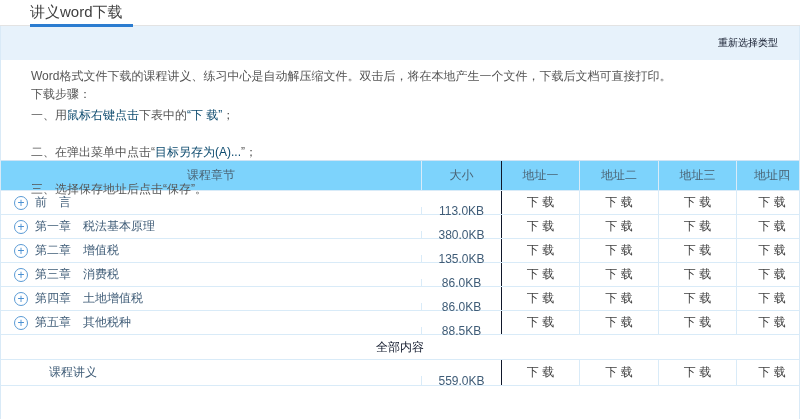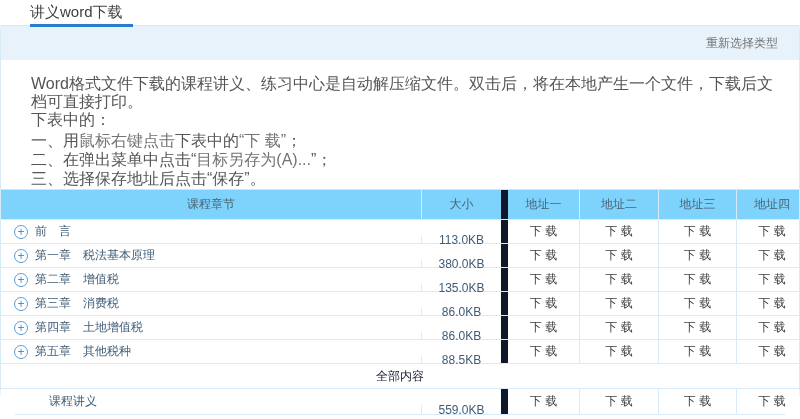--- a/index.html
+++ b/index.html
@@ -1,45 +1,45 @@
 <!DOCTYPE html>
 <html><head>
 <meta charset="utf-8">
 <style>
   * { margin:0; padding:0; box-sizing:border-box; }
   html,body { width:800px; height:419px; background:#ffffff;
     font-family:"Liberation Sans","DejaVu Sans",sans-serif; }
-  .page { width:800px; height:419px; overflow:hidden; background:#fff;border-radius:31px; }
+  .page { width:800px; height:419px; overflow:hidden; background:#fff; }
 
   
   .title-bar { position:relative; height:26px; border-bottom:1px solid #e3e3e3; }
   .title-text { position:absolute; left:30px; top:3px; font-size:15px; color:#3f3f3f; }
   .title-underline { position:absolute; left:30px; bottom:-2px; width:103px; height:3px; background:#2b7cd0; }
 
   
   .shell { height:393px; border-left:1px solid #d9eaf7; border-right:1px solid #d9eaf7; }
 
   
   .band { height:34px; background:#e7f2fb; display:flex; align-items:center; justify-content:flex-end; padding-right:21px; }
-  .band a { font-size:12px; color:#737373; text-decoration:none; cursor:pointer; }
-
-  
-  .instructions { height:129px; padding:15px 20px 0 30px; font-size:16px; color:#555; }
+  .band a { font-size:10px; color:#0f172a; text-decoration:none; cursor:pointer; }
+
+  
+  .instructions { height:100px; padding:7px 20px 0 30px; font-size:12px; color:#555; }
   .instructions .line { line-height:18px; }
-  .instructions .step { line-height:18px; margin-top:1px; }
+  .instructions .step { line-height:18px; margin-top:19px; }
   .step1 { margin-top:3px !important; }
-  .red { color:#737373; }
+  .red { color:#0c4a6e; }
 
   
   .grid { border-top:1px solid #cfe4f5; font-size:12px; }
   .tr { display:flex; align-items:stretch; border-bottom:1px solid #d9ebf8; }
   .td { display:flex; align-items:center; justify-content:center; }
   .c0 { width:420px; }
   .c1 { width:80px;  border-left:1px solid #d9ebf8; }
-  .c2 { width:78px;  border-left:7px solid #0f172a; }
+  .c2 { width:78px;  border-left:1px solid #0f172a; }
   .c3 { width:79px;  border-left:1px solid #d9ebf8; }
   .c4 { width:78px;  border-left:1px solid #d9ebf8; }
   .c5 { flex:1;      border-left:1px solid #d9ebf8;padding-left:8px; }
 
   .thead { height:30px; background:#7dd3fc; color:#4a6374; }
   .row   { height:24px; background:#fff; }
   .row .c0 { justify-content:flex-start; padding-left:13px; }
   .chapter-label { color:#3f5c77; }
   .size-val { color:#3f5c77;margin-top:16px; }
   .dl-link { color:#404040; text-decoration:none; cursor:pointer; }
@@ -66,21 +66,21 @@
   </div>
 
   <div class="shell">
 
     <div class="band">
       <a>重新选择类型</a>
     </div>
 
     <div class="instructions">
       <div class="line">Word格式文件下载的课程讲义、练习中心是自动解压缩文件。双击后，将在本地产生一个文件，下载后文档可直接打印。</div>
-      <div class="line">下表中的：</div>
+      <div class="line">下载步骤：</div>
       <div class="step step1"><span>一、用</span><span class="red">鼠标右键点击</span><span>下表中的</span><span class="red">“下 载”</span><span>；</span></div>
       <div class="step"><span>二、在弹出菜单中点击“</span><span class="red">目标另存为(A)...</span><span>”；</span></div>
       <div class="step">三、选择保存地址后点击“保存”。</div>
     </div>
 
     <div class="grid">
 
       <div class="tr thead">
         <div class="td c0">课程章节</div>
         <div class="td c1">大小</div>

